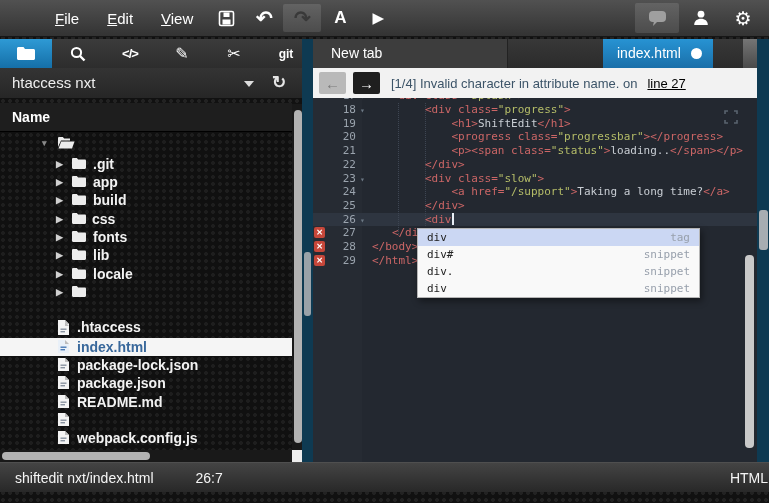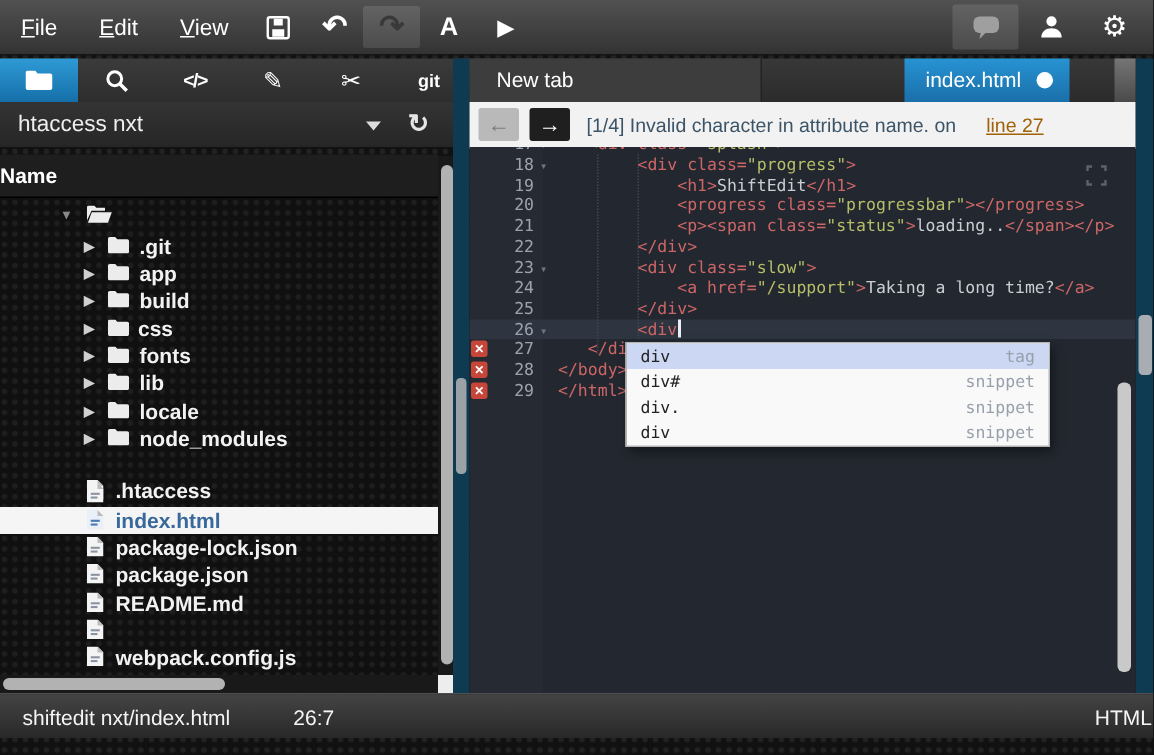--- a/index.html
+++ b/index.html
@@ -41,21 +41,21 @@
     color:#eee;font-size:15px;line-height:30px}
   #project-label{margin-left:12px}
   #project-caret{position:absolute;right:48px;top:13px;width:0;height:0;
     border-left:5px solid transparent;border-right:5px solid transparent;border-top:6px solid #ddd}
   #refresh-btn{position:absolute;right:10px;top:0;width:26px;height:30px;display:flex;
     align-items:center;justify-content:center;color:#e5e5e5;font-size:17px;font-weight:bold}
 
   
   #name-header{left:0;top:103px;width:292px;height:28px;background:#1e1e1e;border-bottom:1px solid #000;
     color:#fff;font-weight:bold;font-size:14px;line-height:28px}
-  #name-header span{margin-left:0}
+  #name-header span{margin-left:12px}
 
   
   #tree{left:0;top:132px;width:302px;height:330px;overflow:hidden;
     background-color:#101010;
     background-image:radial-gradient(circle at 3px 3px,#1e1e1e 1.6px,transparent 2.2px);
     background-size:7px 7px}
   .tree-row{position:absolute;left:0;width:292px;height:18px;color:#f2f2f2;font-size:14px;font-weight:bold}
   .tree-row.selected{background:#f5f5f5;color:#39689b}
   .t-arrow{position:absolute;left:56px;top:4px;font-size:9px;color:#d0d0d0}
   .t-arrow.root{left:42px;color:#8a8a8a}
@@ -88,21 +88,21 @@
     background:linear-gradient(#757575,#4a4a4a)}
 
   
   #error-bar{left:313px;top:68px;width:444px;height:30px;background:#f2f2f2;
     border-bottom:1px solid #d8d8d8;display:flex;align-items:center}
   .nav-btn{width:27px;height:22px;border-radius:2px;display:flex;align-items:center;
     justify-content:center;font-size:15px;font-weight:bold}
   #nav-back{margin-left:6px;background:#b9b9b9;color:#7b7b7b}
   #nav-fwd{margin-left:7px;background:#1f1f1f;color:#fff}
   #err-text{margin-left:11px;font-size:13px;color:#3c5468;white-space:nowrap}
-  #err-link{color:#a16207;text-decoration:underline;margin-left:20px}
+  #err-link{color:#000000;text-decoration:underline;margin-left:10px}
 
   
   #editor{left:313px;top:98px;width:444px;height:364px;background:#232830;overflow:hidden}
   #gutter-bg{position:absolute;left:0;top:0;width:49px;height:364px;background:#262b33}
   #active-line{position:absolute;left:0;top:114.6px;width:444px;height:13.7px;background:#2e3540}
   .iguide{position:absolute;width:0;border-left:1px dotted #3e4653}
   .code-row{position:absolute;left:0;width:444px;height:13.7px;
     font-family:"DejaVu Sans Mono",monospace;font-size:11px;line-height:13.7px}
   .err-ico{position:absolute;left:1px;top:1px;width:11px;height:11px;background:#c6473a;
     border-radius:2px;color:#fff;font-size:8px;font-weight:bold;text-align:center;line-height:11px;
@@ -127,21 +127,21 @@
   #status-bar{left:0;top:462px;width:769px;height:29px;display:flex;align-items:center;
     background:linear-gradient(#444,#282828);border-top:1px solid #4f4f4f;color:#f5f5f5;font-size:14px}
   #sb-path{margin-left:15px}
   #sb-cursor{margin-left:42px}
   #sb-mode{margin-left:auto;margin-right:1px}
 </style>
 </head>
 <body>
 
 <div id="toolbar" class="abs">
-  <span id="menubar" style="display: flex;">
+  <span id="menubar" style="display: flex; padding-left: 41px;">
       <span class="menu-item"><u>F</u>ile</span>
       <span class="menu-item"><u>E</u>dit</span>
       <span class="menu-item"><u>V</u>iew</span>
     </span>
   <span class="tb-icon">
     <svg width="17" height="17" viewBox="0 0 17 17">
       <rect x="1.5" y="1.5" width="14" height="14" rx="1.5" fill="none" stroke="#fff" stroke-width="1.6"></rect>
       <rect x="5.5" y="2.5" width="6" height="4.5" fill="#fff"></rect>
       <rect x="4.5" y="9.5" width="8" height="5" fill="#fff"></rect>
     </svg>
@@ -288,21 +288,20 @@
       </span>
       <span class="t-label" style="left:93px">locale</span>
     </div>
     <div class="tree-row" style="top: 150.9px;">
       <span class="t-arrow">▶</span>
       <span class="t-ico" style="left:72px">
         <svg width="14" height="11" viewBox="0 0 14 11">
           <path d="M0 1.2C0 .5.5 0 1.2 0h3.6L6.2 1.5h6.6c.7 0 1.2.5 1.2 1.2v7.1c0 .7-.5 1.2-1.2 1.2H1.2C.5 11 0 10.5 0 9.8z" fill="#ececec"></path>
         </svg>
       </span>
-      <span class="t-label" style="left:93px">node_modules</span>
     </div>
     <div class="tree-row" style="top: 169.2px; margin-top: 17px;">
       <span class="t-ico" style="left:58px;top:2px">
         <svg width="11" height="13" viewBox="0 0 11 13">
           <path d="M0 0h7l4 4v9H0z" fill="#f4f4f4"></path>
           <path d="M7 0l4 4H7z" fill="#bcbcbc"></path>
           <rect x="2.5" y="6.5" width="6" height="1.4" fill="#8a93a0"></rect>
           <rect x="2.5" y="9" width="4.5" height="1.4" fill="#8a93a0"></rect>
         </svg>
       </span>

